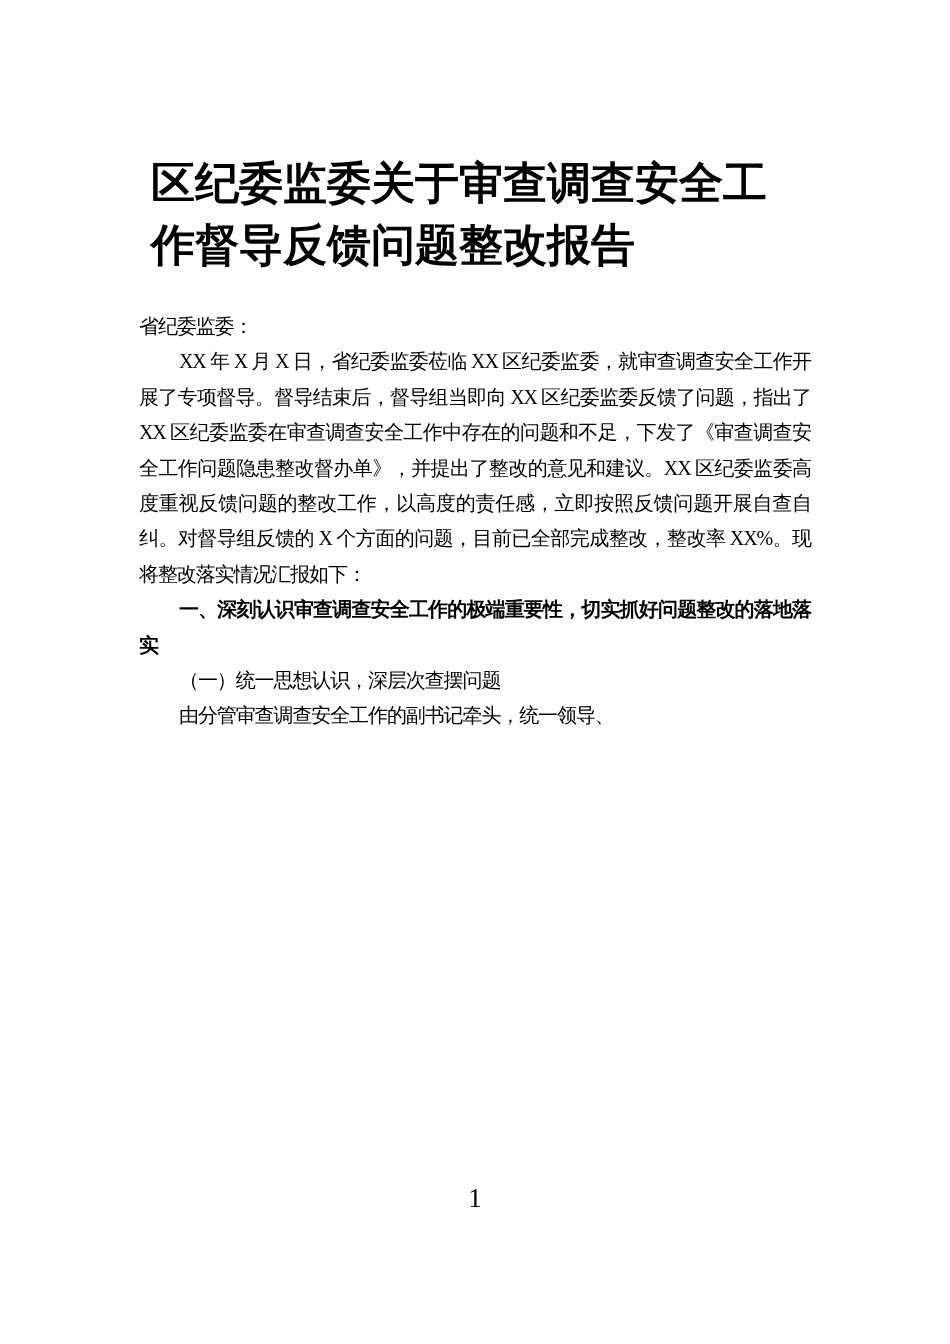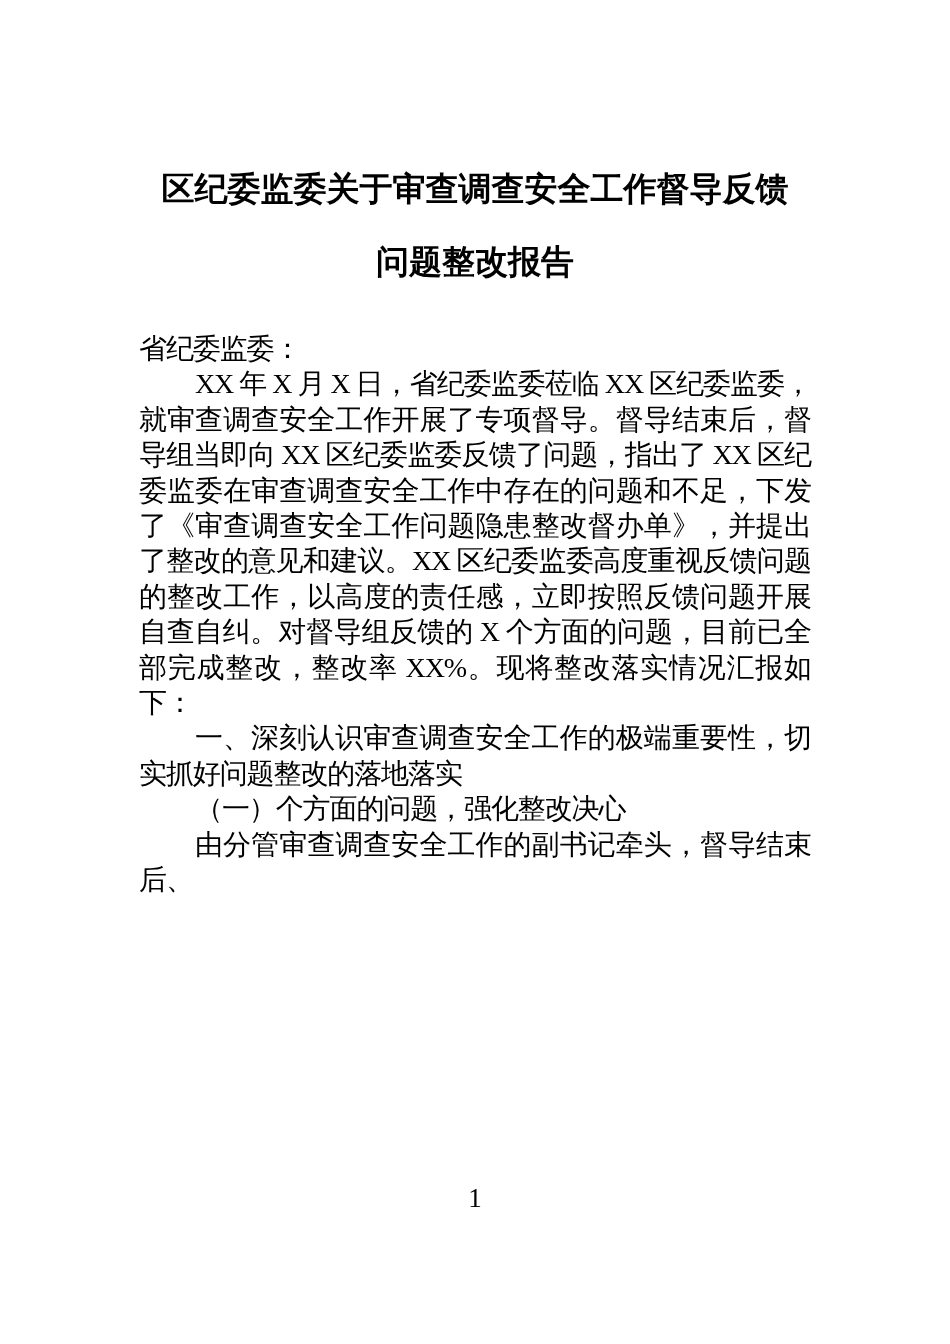--- a/index.html
+++ b/index.html
@@ -16,46 +16,45 @@
     color: #000000;
     box-sizing: border-box;
     padding: 153px 139px 0 139px;
     overflow: hidden;
     font-family: "Liberation Serif", sans-serif;
   }
   .doc-title {
     width: 648px;
     margin: 0 auto 32px auto;
     font-family: "Liberation Serif", sans-serif;
-    font-size: 33px;
+    font-size: 44px;
     font-weight: 700;
-    line-height: 73px;
-    text-align: center;
+    line-height: 62px;
     letter-spacing: 0;
   }
   .doc-body {
     width: 672px;
-    font-size: 28px;
+    font-size: 20px;
     line-height: 35.4px;
     text-align: justify;
     letter-spacing: -1.1px;
     word-break: normal;
   }
   .doc-body p {
     margin: 0;
     padding: 0;
   }
   .para {
     text-indent: 2em;
   }
   .salutation {
     text-indent: 0;
   }
   .heading1 {
-    font-weight: 400;
+    font-weight: 700;
   }
   .heading2 {
     font-weight: 400;
   }
   .page-footer {
     position: absolute;
     top: 1181px;
     left: 0;
     width: 950px;
     text-align: center;
@@ -69,19 +68,19 @@
 <body>
 
 <div class="page">
 
   <h1 class="doc-title">区纪委监委关于审查调查安全工作督导反馈问题整改报告</h1>
 
   <div class="doc-body">
     <p class="salutation">省纪委监委：</p>
     <p class="para">XX 年 X 月 X 日，省纪委监委莅临 XX 区纪委监委，就审查调查安全工作开展了专项督导。督导结束后，督导组当即向 XX 区纪委监委反馈了问题，指出了 XX 区纪委监委在审查调查安全工作中存在的问题和不足，下发了《审查调查安全工作问题隐患整改督办单》，并提出了整改的意见和建议。XX 区纪委监委高度重视反馈问题的整改工作，以高度的责任感，立即按照反馈问题开展自查自纠。对督导组反馈的 X 个方面的问题，目前已全部完成整改，整改率 XX%。现将整改落实情况汇报如下：</p>
     <p class="para heading1">一、深刻认识审查调查安全工作的极端重要性，切实抓好问题整改的落地落实</p>
-    <p class="para heading2">（一）个方面的问题，强化整改决心</p>
-    <p class="para">由分管审查调查安全工作的副书记牵头，督导结束后、</p>
+    <p class="para heading2">（一）统一思想认识，深层次查摆问题</p>
+    <p class="para">由分管审查调查安全工作的副书记牵头，统一领导、</p>
   </div>
 
   <div class="page-footer">1</div>
 
 </div>
 
 </body></html>

